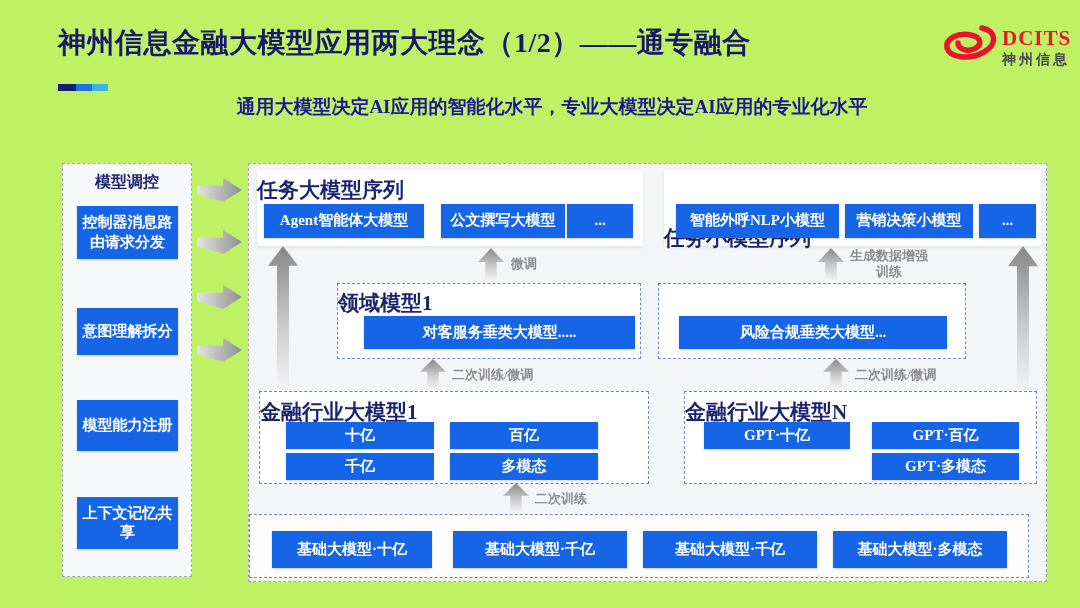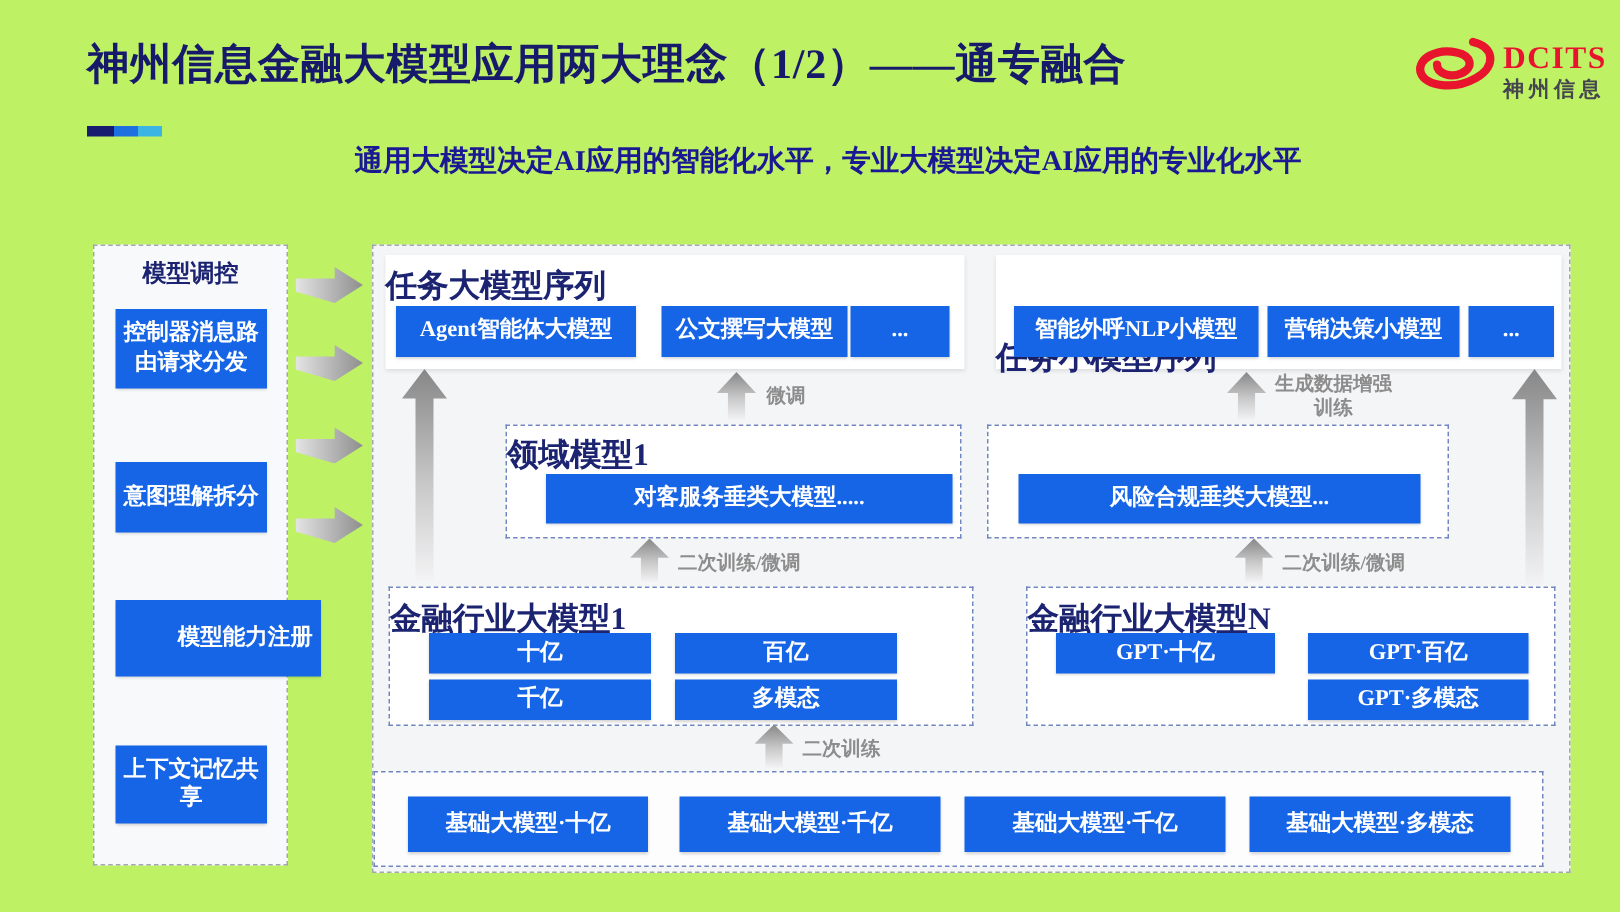--- a/index.html
+++ b/index.html
@@ -56,21 +56,21 @@
       <path d="M44 6 C58 9 60 22 46 30 C32 38 12 36 9 26 C7 17 20 10 33 13 C43 15 45 23 36 27 C29 30 20 27 20 21" fill="none" stroke="#e8142d" stroke-width="5.5" stroke-linecap="round"></path>
     </svg>
     <div class="abs logo-brand">DCITS</div>
     <div class="abs logo-co">神州信息</div>
   </div>
 
   <div class="abs sidebar">
     <div class="abs side-title">模型调控</div>
     <div class="bluebox" style="left:14px;top:42px;width:101px;height:53px;">控制器消息路由请求分发</div>
     <div class="bluebox" style="left:14px;top:144px;width:101px;height:47px;">意图理解拆分</div>
-    <div class="bluebox" style="left:14px;top:236px;width:101px;height:51px;padding-left:36px;">模型能力注册</div>
+    <div class="bluebox" style="left:14px;top:236px;width:101px;height:51px;">模型能力注册</div>
     <div class="bluebox" style="left:14px;top:333px;width:101px;height:52px;">上下文记忆共享</div>
   </div>
 
   <div class="arrow-right" style="left:197px;top:178px;"></div>
   <div class="arrow-right" style="left:197px;top:230px;"></div>
   <div class="arrow-right" style="left:197px;top:285px;"></div>
   <div class="arrow-right" style="left:197px;top:338px;"></div>
 
   <div class="abs main">
 

